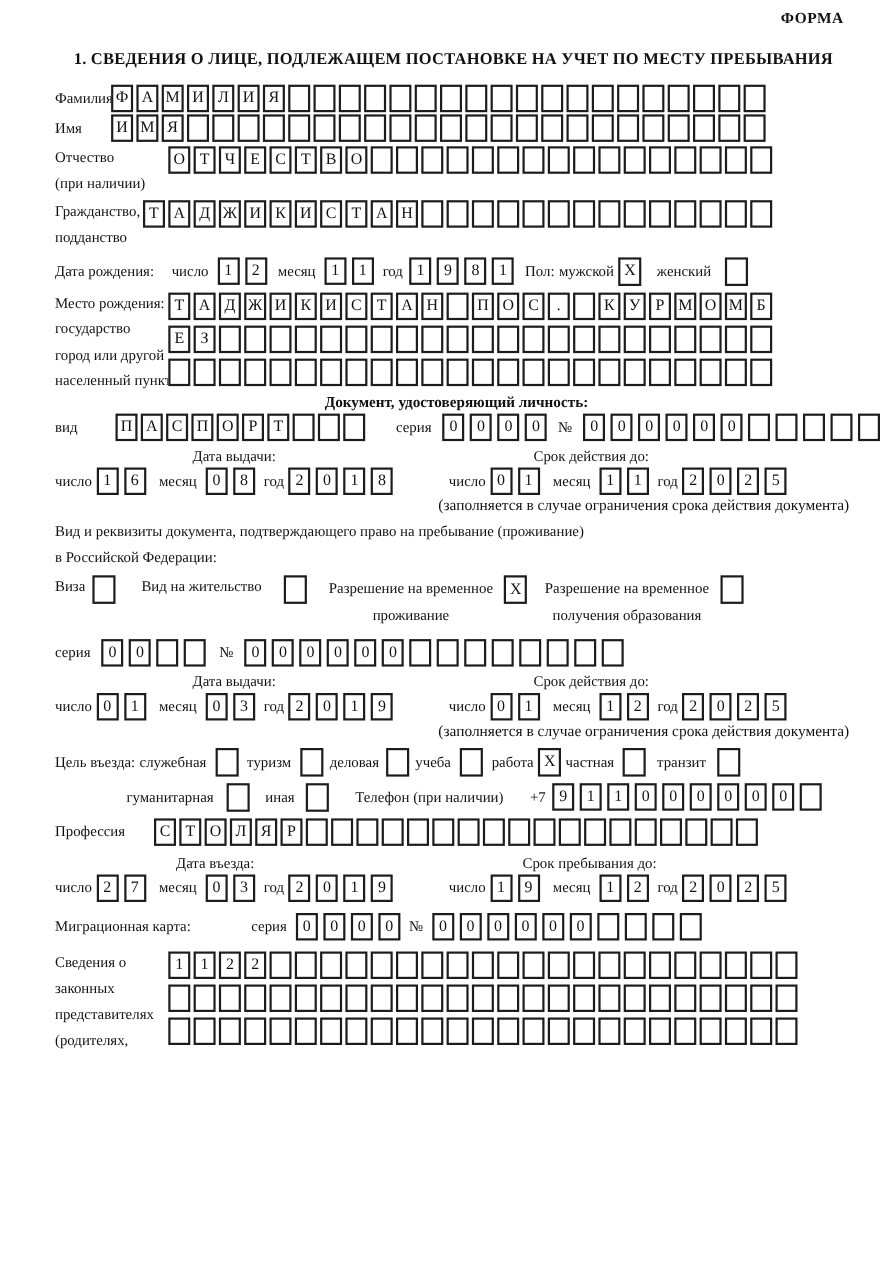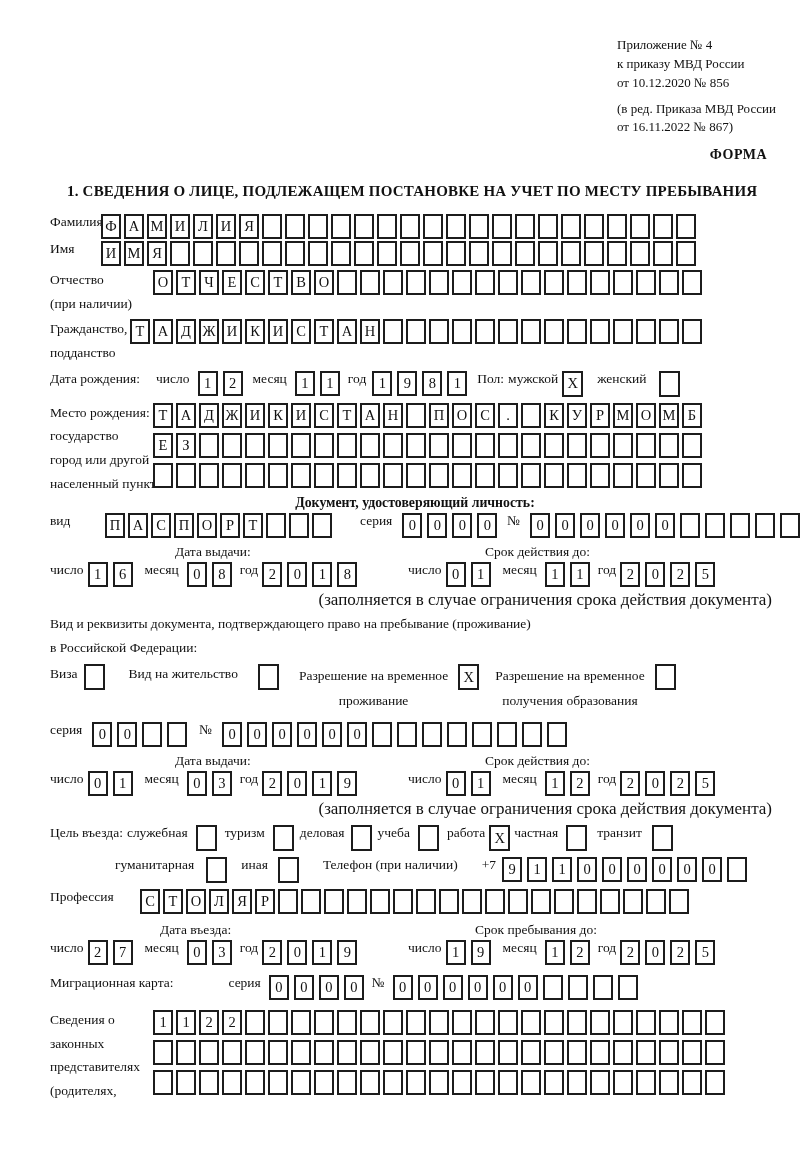--- a/index.html
+++ b/index.html
@@ -9,65 +9,56 @@
     font-family: "Liberation Serif", "DejaVu Serif", serif; color: #111;
     position: relative; overflow: hidden;
   }
   .appendix { padding-top: 36px; margin-left: 617px; font-size: 13px; line-height: 1.45; }
   .appendix .edition { margin-top: 7px; }
   .forma { text-align: right; padding-right: 33px; font-weight: bold; font-size: 14px; margin-top: 10px; letter-spacing: .5px; }
   .title { text-align: center; font-weight: bold; font-size: 15.5px; margin-top: 12px; line-height: 1.5; }
   .title-underline { display: inline-block; width: 62px; border-bottom: 2px solid #333; height: 13px; margin-left: 10px; }
   .section-heading { font-weight: bold; font-size: 15px; margin: 20px 20px 0 67px; letter-spacing: .2px; }
   .content { padding: 0 20px 0 50px; }
-  .row { display: flex; align-items: flex-start; }
+  .row { display: flex; align-items: center; }
   .row.top { align-items: flex-start; }
   .lab { font-size: 13.5px; white-space: nowrap; }
   .stack { display: flex; flex-direction: column; line-height: 1.75; }
   .cells { display: flex; gap: 3px; }
   .cells.sp { gap: 5px; }
   .cell, .cb {
     width: 20px; height: 25px; border: 2px solid #1c1c1c; flex: 0 0 auto;
     display: inline-flex; align-items: center; justify-content: center;
     font-size: 14.5px; background: #fff;
   }
   .cb { width: 21px; height: 26px; }
   .stackcells > .cells { margin-bottom: 5px; }
   .center-bold { text-align: center; font-weight: bold; font-size: 13.8px; }
   .twocol { display: flex; }
   .tc-left { width: 340px; flex: 0 0 auto; }
   .tc-right { flex: 1; }
   .col-head { font-size: 13.5px; }
-  .note { text-align: right; font-size: 17px; margin-right: 8px; margin-top: 3px; }
+  .note { text-align: right; font-size: 14px; margin-right: 8px; margin-top: 3px; }
   .opt { display: inline-flex; flex-direction: column; text-align: center; font-size: 13.5px; line-height: 1.85; }
   .w51 { width: 51px; flex: 0 0 auto; }
   .w80 { width: 80px; flex: 0 0 auto; }
   .w103 { width: 103px; flex: 0 0 auto; }
   .w55 { width: 55px; flex: 0 0 auto; }
   .w90 { width: 90px; flex: 0 0 auto; }
   .ml4{margin-left:4px}.ml6{margin-left:6px}.ml8{margin-left:8px}.ml10{margin-left:10px}
   .ml12{margin-left:12px}.ml14{margin-left:14px}.ml16{margin-left:16px}.ml18{margin-left:18px}
   .ml20{margin-left:20px}.ml24{margin-left:24px}.ml28{margin-left:28px}.ml65{margin-left:65px}
   .mt2{margin-top:2px}.mt4{margin-top:4px}.mt6{margin-top:6px}.mt8{margin-top:8px}
   .mt10{margin-top:10px}.mt14{margin-top:14px}
 </style>
 </head>
 <body>
 
 <div class="page">
 
-  <div class="appendix">
-    <div>Приложение № 4</div>
-    <div>к приказу МВД России</div>
-    <div>от 10.12.2020 № 856</div>
-    <div class="edition">
-      <div>(в ред. Приказа МВД России</div>
-      <div>от 16.11.2022 № 867)</div>
-    </div>
-  </div>
 
   <div class="forma">ФОРМА</div>
 
 
   <div class="section-heading">1. СВЕДЕНИЯ О ЛИЦЕ, ПОДЛЕЖАЩЕМ ПОСТАНОВКЕ НА УЧЕТ ПО МЕСТУ ПРЕБЫВАНИЯ</div>
 
   <div class="content">
 
     <div class="row mt14">
       <span class="lab w51">Фамилия</span>

